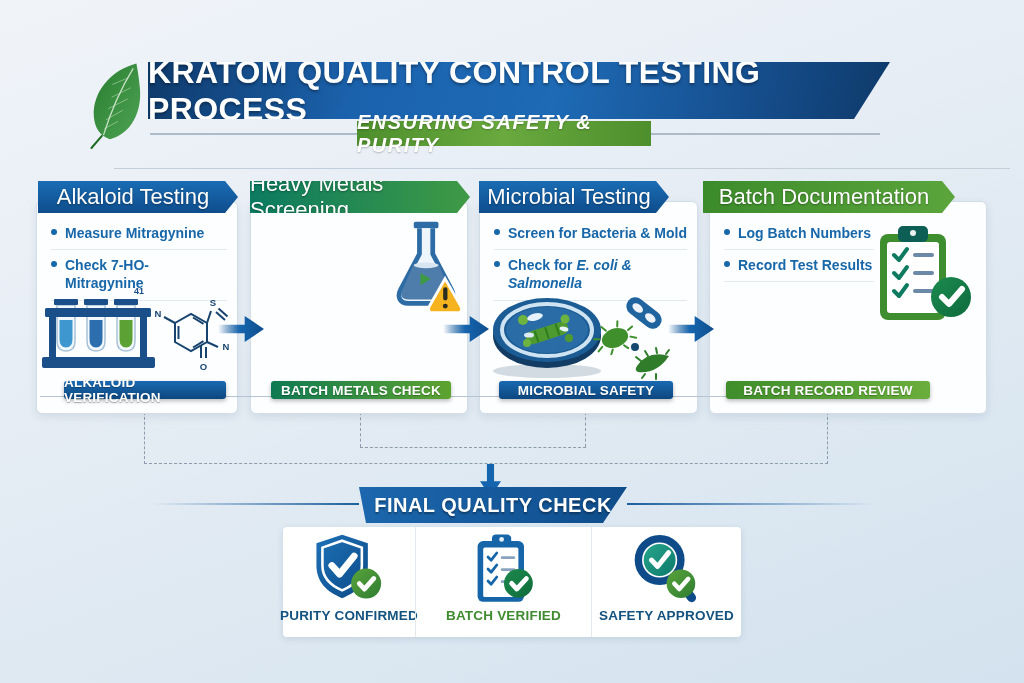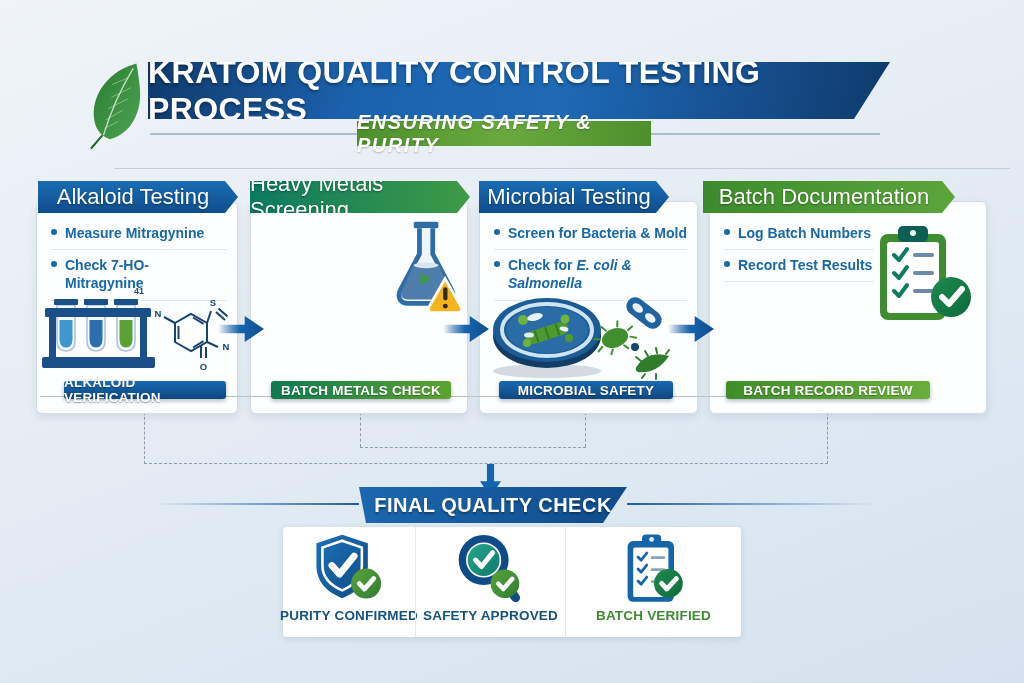--- a/index.html
+++ b/index.html
@@ -370,44 +370,20 @@
           </linearGradient>
         </defs>
         <path d="M36,2 L66,12 V38 C66,57 54,69 36,76 C18,69 6,57 6,38 V12 Z" fill="url(#shG)"></path>
         <path d="M36,9 L59,17 V38 C59,52 50,61 36,67 C22,61 13,52 13,38 V17 Z" fill="none" stroke="#fff" stroke-width="3"></path>
         <path d="M24,38 L33,48 L50,27" stroke="#fff" stroke-width="8" fill="none" stroke-linecap="round" stroke-linejoin="round"></path>
         <circle cx="64" cy="59" r="17.5" fill="url(#gb1)"></circle>
         <path d="M56,59 L62,65.5 L73,53" stroke="#fff" stroke-width="5.5" fill="none" stroke-linecap="round" stroke-linejoin="round"></path>
       </svg>
     </div>
     <div class="verify-label">PURITY CONFIRMED</div>
-  </div>
-
-  <div class="verify-cell" id="vcell2">
-    <div class="verify-icon">
-      <svg viewBox="0 0 92 88" width="76" height="72">
-        <defs>
-          <linearGradient id="tealG" x1="0" y1="0" x2="1" y2="1">
-            <stop offset="0" stop-color="#27a58d"></stop>
-              <stop offset="1" stop-color="#0d7a6a"></stop>
-          </linearGradient>
-          <linearGradient id="gb2" x1="0" y1="0" x2="1" y2="1">
-            <stop offset="0" stop-color="#5aa33a"></stop>
-              <stop offset="1" stop-color="#2e7d32"></stop>
-          </linearGradient>
-        </defs>
-        <line x1="57" y1="54" x2="76" y2="79" stroke="#0f4b88" stroke-width="11" stroke-linecap="round"></line>
-        <circle cx="37" cy="33" r="26" fill="#fff" stroke="#0f4b88" stroke-width="9"></circle>
-        <circle cx="37" cy="33" r="19.5" fill="url(#tealG)"></circle>
-        <path d="M27,33 L34.5,41 L48,24" stroke="#fff" stroke-width="6" fill="none" stroke-linecap="round" stroke-linejoin="round"></path>
-        <circle cx="63" cy="62" r="17.5" fill="url(#gb2)"></circle>
-        <path d="M55,62 L61,68.5 L72,56" stroke="#fff" stroke-width="5.5" fill="none" stroke-linecap="round" stroke-linejoin="round"></path>
-      </svg>
-    </div>
-    <div class="verify-label">SAFETY APPROVED</div>
   </div>
 
   <div class="verify-cell" id="vcell3">
     <div class="verify-icon">
       <svg viewBox="0 0 90 90" width="72" height="72">
         <defs>
           <linearGradient id="gb3" x1="0" y1="0" x2="1" y2="1">
             <stop offset="0" stop-color="#1d8a4e"></stop>
               <stop offset="1" stop-color="#0f6b3a"></stop>
           </linearGradient>
@@ -425,13 +401,37 @@
           <rect x="41" y="29" width="18" height="3.5" rx="1.7"></rect>
           <rect x="41" y="44" width="18" height="3.5" rx="1.7"></rect>
           <rect x="41" y="59" width="18" height="3.5" rx="1.7"></rect>
         </g>
         <circle cx="63" cy="63" r="18" fill="url(#gb3)"></circle>
         <path d="M54.5,63 L61,70 L73,57" stroke="#fff" stroke-width="6" fill="none" stroke-linecap="round" stroke-linejoin="round"></path>
       </svg>
     </div>
     <div class="verify-label green">BATCH VERIFIED</div>
   </div>
+
+  <div class="verify-cell" id="vcell2">
+    <div class="verify-icon">
+      <svg viewBox="0 0 92 88" width="76" height="72">
+        <defs>
+          <linearGradient id="tealG" x1="0" y1="0" x2="1" y2="1">
+            <stop offset="0" stop-color="#27a58d"></stop>
+              <stop offset="1" stop-color="#0d7a6a"></stop>
+          </linearGradient>
+          <linearGradient id="gb2" x1="0" y1="0" x2="1" y2="1">
+            <stop offset="0" stop-color="#5aa33a"></stop>
+              <stop offset="1" stop-color="#2e7d32"></stop>
+          </linearGradient>
+        </defs>
+        <line x1="57" y1="54" x2="76" y2="79" stroke="#0f4b88" stroke-width="11" stroke-linecap="round"></line>
+        <circle cx="37" cy="33" r="26" fill="#fff" stroke="#0f4b88" stroke-width="9"></circle>
+        <circle cx="37" cy="33" r="19.5" fill="url(#tealG)"></circle>
+        <path d="M27,33 L34.5,41 L48,24" stroke="#fff" stroke-width="6" fill="none" stroke-linecap="round" stroke-linejoin="round"></path>
+        <circle cx="63" cy="62" r="17.5" fill="url(#gb2)"></circle>
+        <path d="M55,62 L61,68.5 L72,56" stroke="#fff" stroke-width="5.5" fill="none" stroke-linecap="round" stroke-linejoin="round"></path>
+      </svg>
+    </div>
+    <div class="verify-label">SAFETY APPROVED</div>
+  </div>
 </div>
 
 </body></html>

